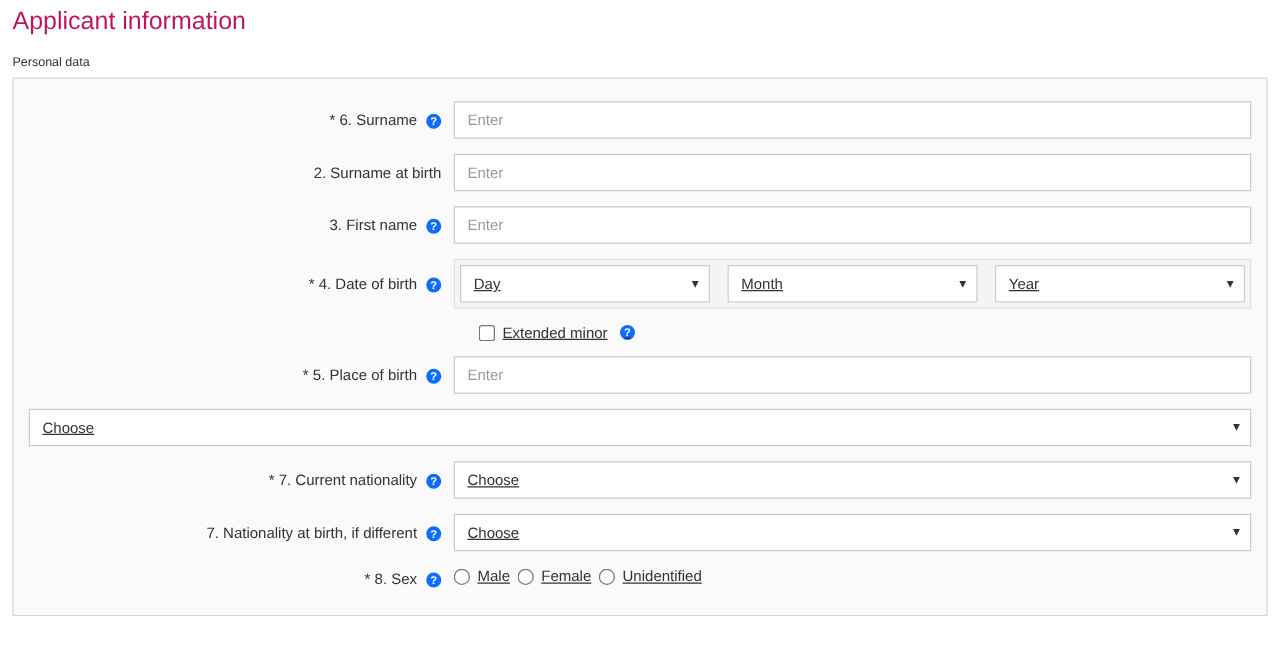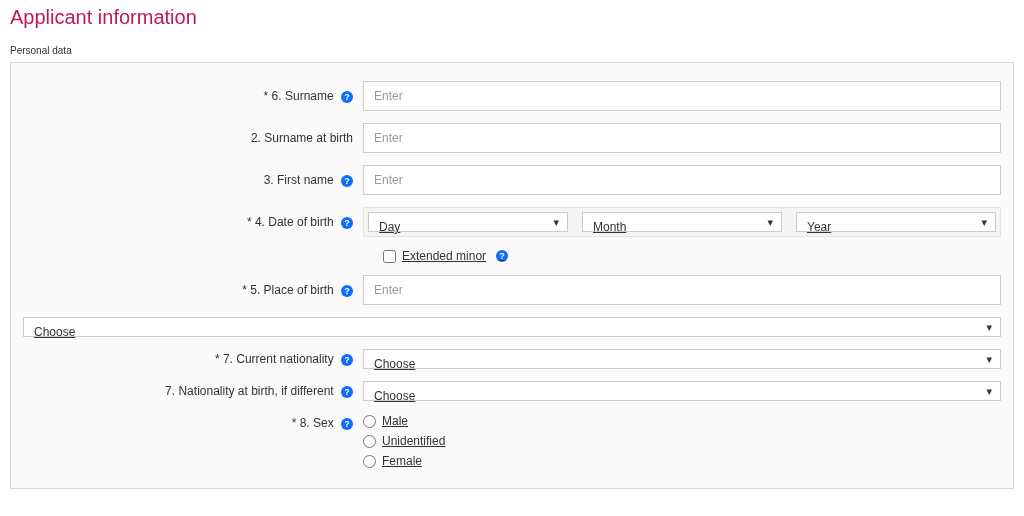--- a/index.html
+++ b/index.html
@@ -54,21 +54,21 @@
       border: 1px solid #ccc;
       background: #fff;
       padding: 0 10px;
       font-size: 12px;
       color: #333;
       font-family: inherit;
     }
     .text-input::placeholder { color: #999; }
     .select-like {
       width: 100%;
-      height: 20px;
+      height: 30px;
       border: 1px solid #ccc;
       background: #fff;
       padding: 0 26px 0 10px;
       font-size: 12px;
       color: #333;
       position: relative;
       line-height: 28px;
       cursor: pointer;
     }
     .select-like .caret {
@@ -94,21 +94,21 @@
       font-size: 12px;
       color: #333;
       margin-left: 20px;
     }
     .check-line input[type="checkbox"] {
       width: 13px;
       height: 13px;
     }
     .radio-group {
       display: flex;
-      flex-direction: column;
+      flex-direction: row;
       gap: 6px;
       margin-top: 1px;
     }
     .radio-line {
       display: flex;
       align-items: center;
       gap: 6px;
       font-size: 12px;
       color: #333;
     }
@@ -254,23 +254,23 @@
       <span class="info-icon">?</span>
     </div>
     <div class="field-cell">
       <div class="radio-group">
         <label class="radio-line">
           <input type="radio" name="sex" style="">
           <span>Male</span>
         </label>
         <label class="radio-line">
           <input type="radio" name="sex" style="">
-          <span>Unidentified</span>
+          <span>Female</span>
         </label>
         <label class="radio-line">
           <input type="radio" name="sex" style="">
-          <span>Female</span>
+          <span>Unidentified</span>
         </label>
       </div>
     </div>
   </div>
 
 </div>
 
 </body></html>

